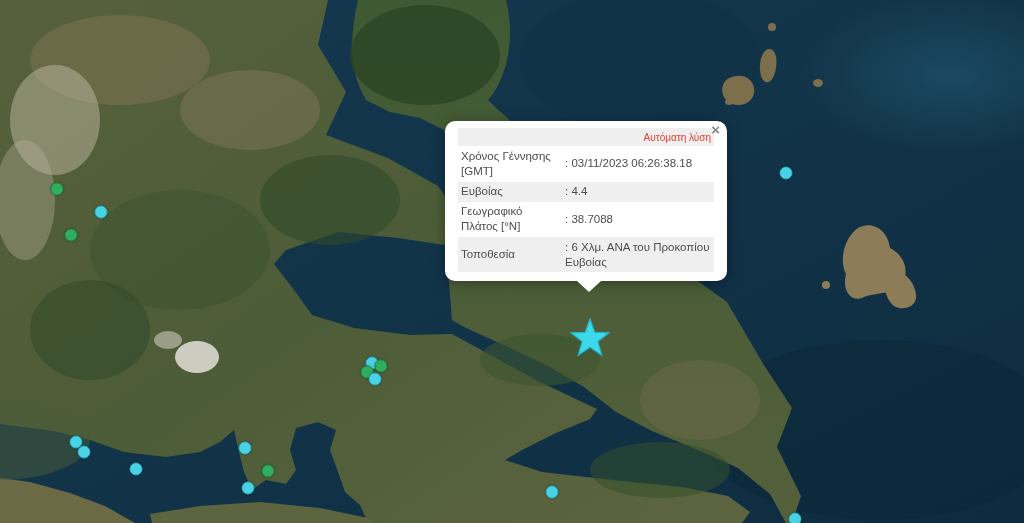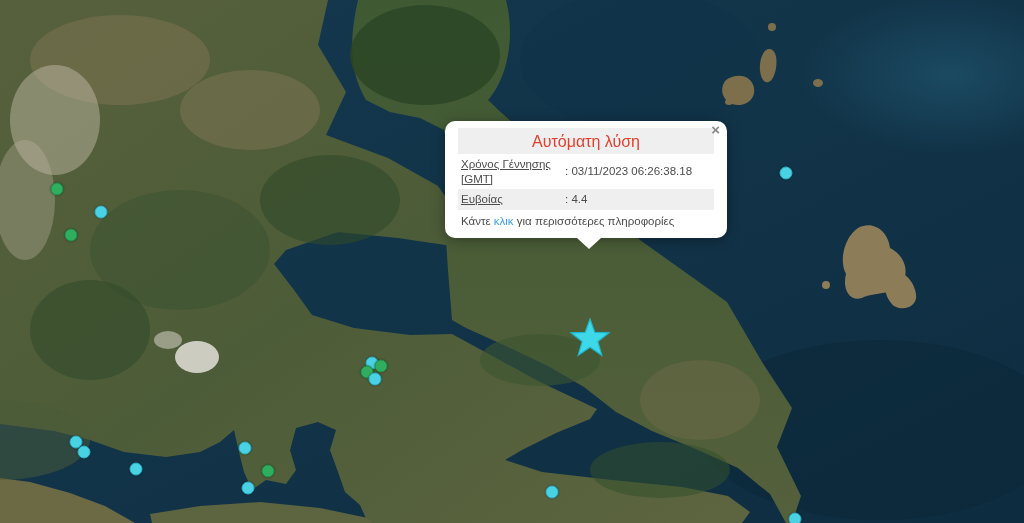--- a/index.html
+++ b/index.html
@@ -31,25 +31,25 @@
     position:absolute;left:132px;top:100%;width:0;height:0;
     border-left:12px solid transparent;border-right:12px solid transparent;
     border-top:11px solid #ffffff;
   }
   .popup-close{
     position:absolute;top:1px;right:7px;color:#8a8a8a;font-size:15px;
     line-height:15px;cursor:pointer;font-weight:bold;
   }
   table.eq{border-collapse:collapse;width:100%;}
   table.eq td{padding:2.5px 3px;vertical-align:middle;}
-  table.eq td.lbl{width:104px;text-decoration:underline;}
+  table.eq td.lbl{width:104px;}
   table.eq tr.alt{background:#efefef;}
   .eq-title{
-    text-align:center;color:#e53e2e;background:#efefef;
-    padding:2px 3px;font-size:16px;
+    text-align:right;color:#e53e2e;background:#efefef;
+    padding:2px 3px;font-size:10px;
   }
   .popup-footer{padding:4px 3px 0 3px;}
   .popup-footer .link{color:#3ba0e8;cursor:pointer;}
 </style>
 </head>
 <body>
 
 <div class="viewport">
 
   <svg class="terrain" width="1024" height="523" viewBox="0 0 1024 523">
@@ -158,21 +158,26 @@
             <td colspan="2" class="eq-title">Αυτόματη λύση</td>
           </tr>
       <tr>
             <td class="lbl">Χρόνος Γέννησης [GMT]</td>
             <td>: 03/11/2023 06:26:38.18</td>
           </tr>
           <tr class="alt">
             <td class="lbl">Ευβοίας</td>
             <td>: 4.4</td>
           </tr>
+          <tr>
+            <td class="lbl">Γεωγραφικό Πλάτος [°N]</td>
+            <td>: 38.7088</td>
+          </tr>
+          <tr class="alt">
+            <td class="lbl">Τοποθεσία</td>
+            <td>: 6 Χλμ. ΑΝΑ του Προκοπίου Ευβοίας</td>
+          </tr>
         </tbody>
     </table>
-    <div class="popup-footer">
-      <span>Κάντε </span><span class="link">κλικ</span><span> για περισσότερες πληροφορίες</span>
-    </div>
     <div class="popup-tail"></div>
   </div>
 
 </div>
 
 </body></html>

